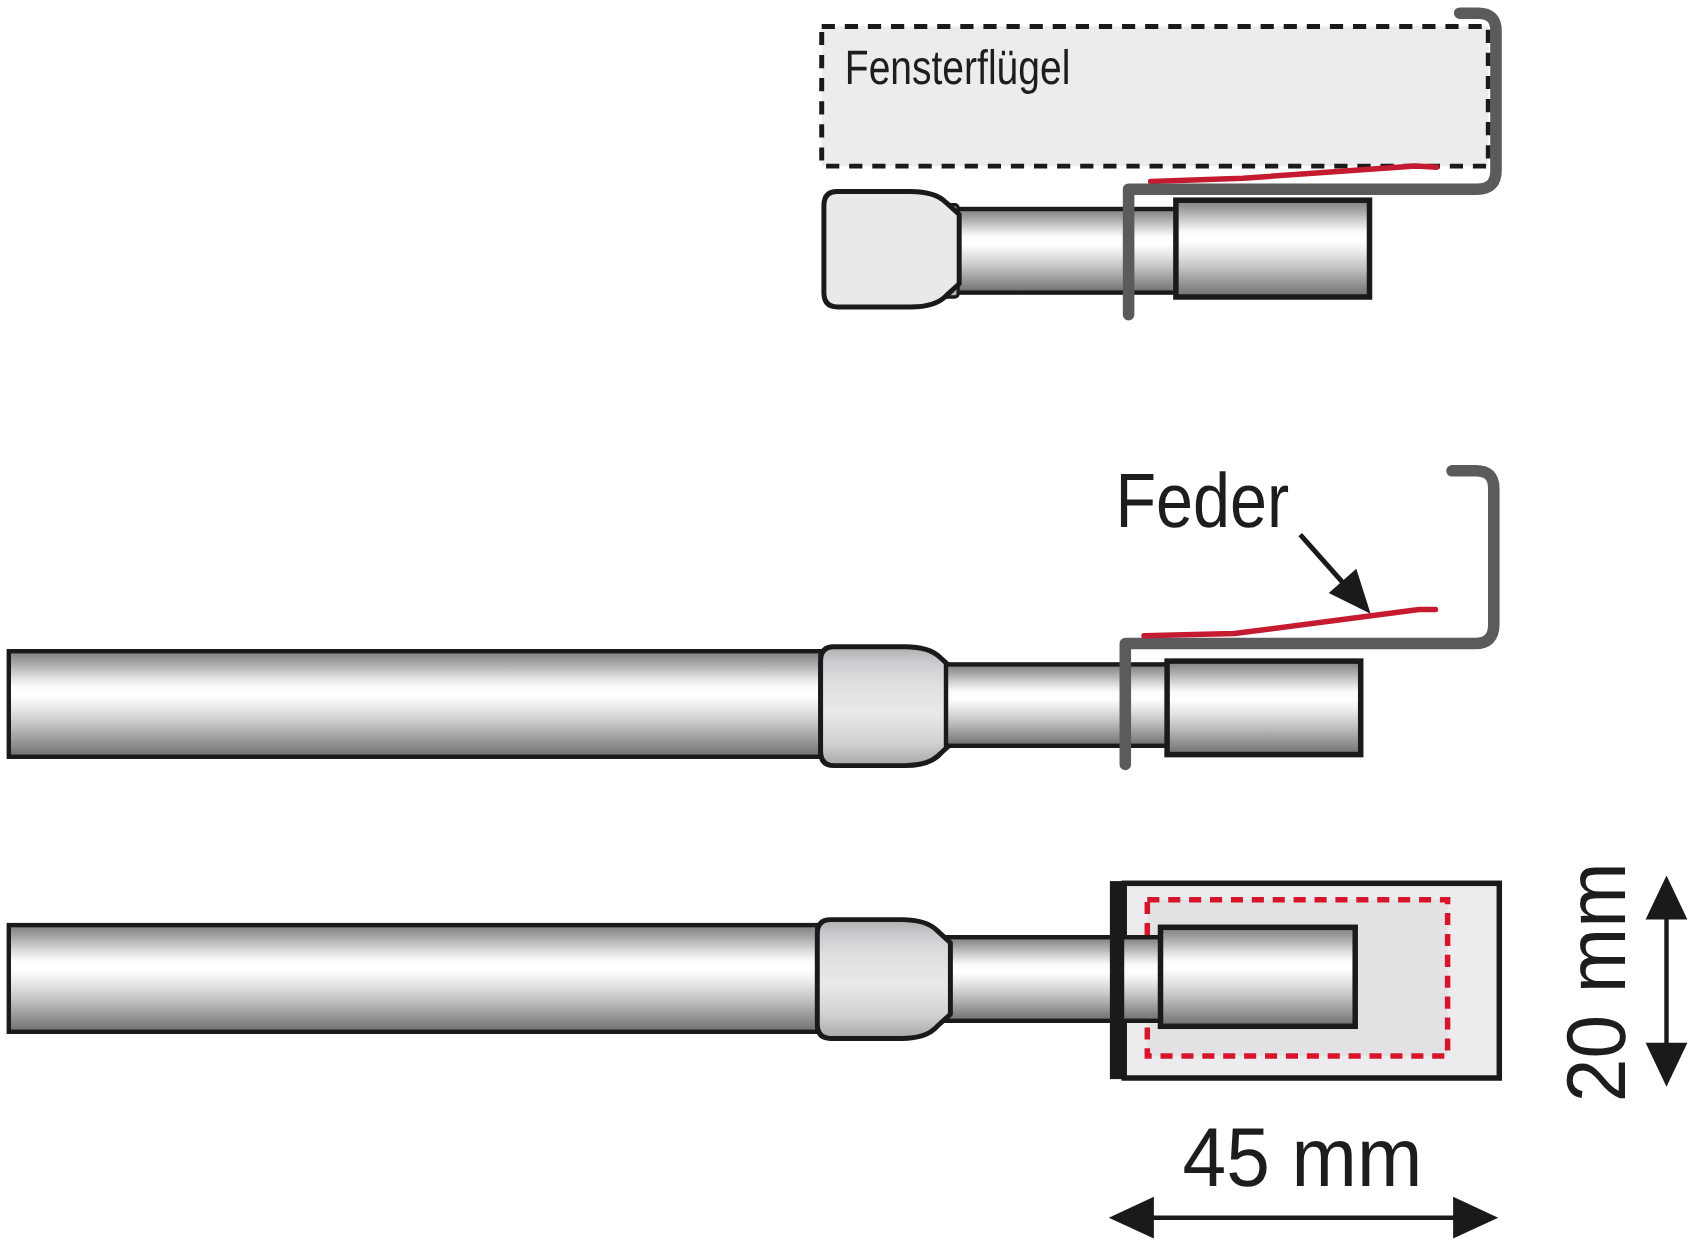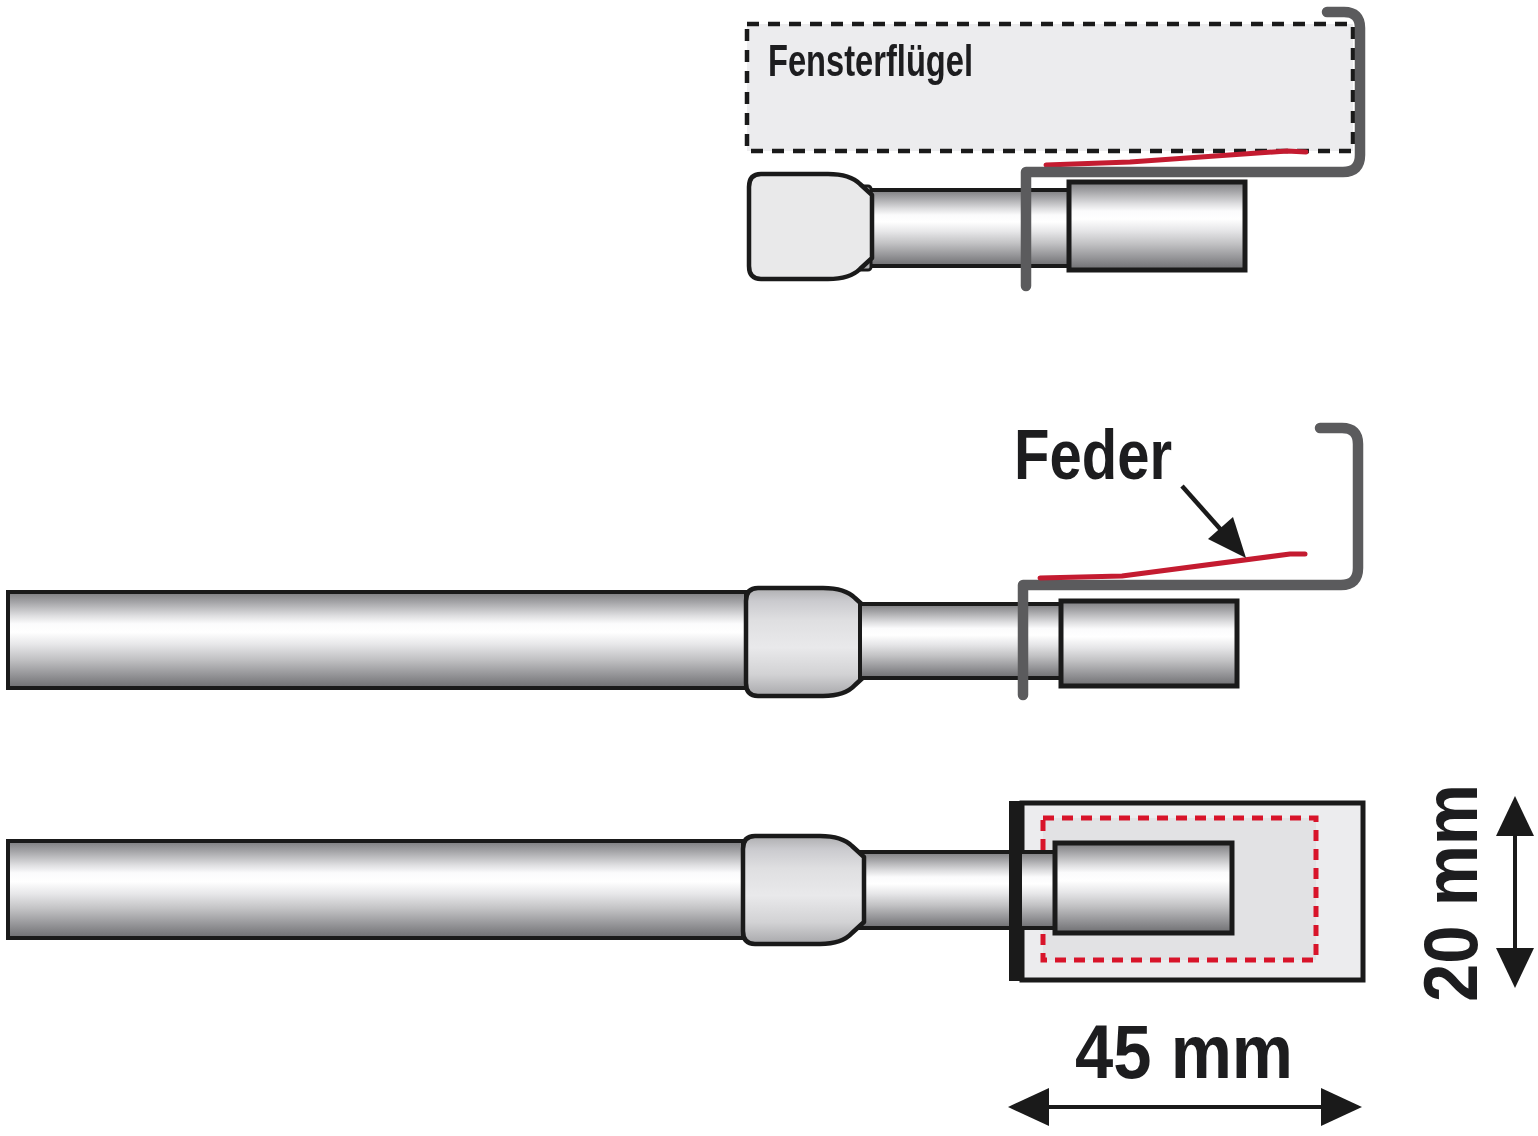--- a/index.html
+++ b/index.html
@@ -6,21 +6,20 @@
     margin: 0;
     padding: 0;
     background: #ffffff;
   }
   .canvas-wrap {
     width: 1538px;
     height: 1136px;
     background: #ffffff;
     position: relative;
     overflow: hidden;
-    font-weight: bold;
   }
   svg {
     display: block;
     font-family: "Liberation Sans", sans-serif;
   }
   svg text {
     fill: #1d1d1f;
   }
 </style>
 </head>

